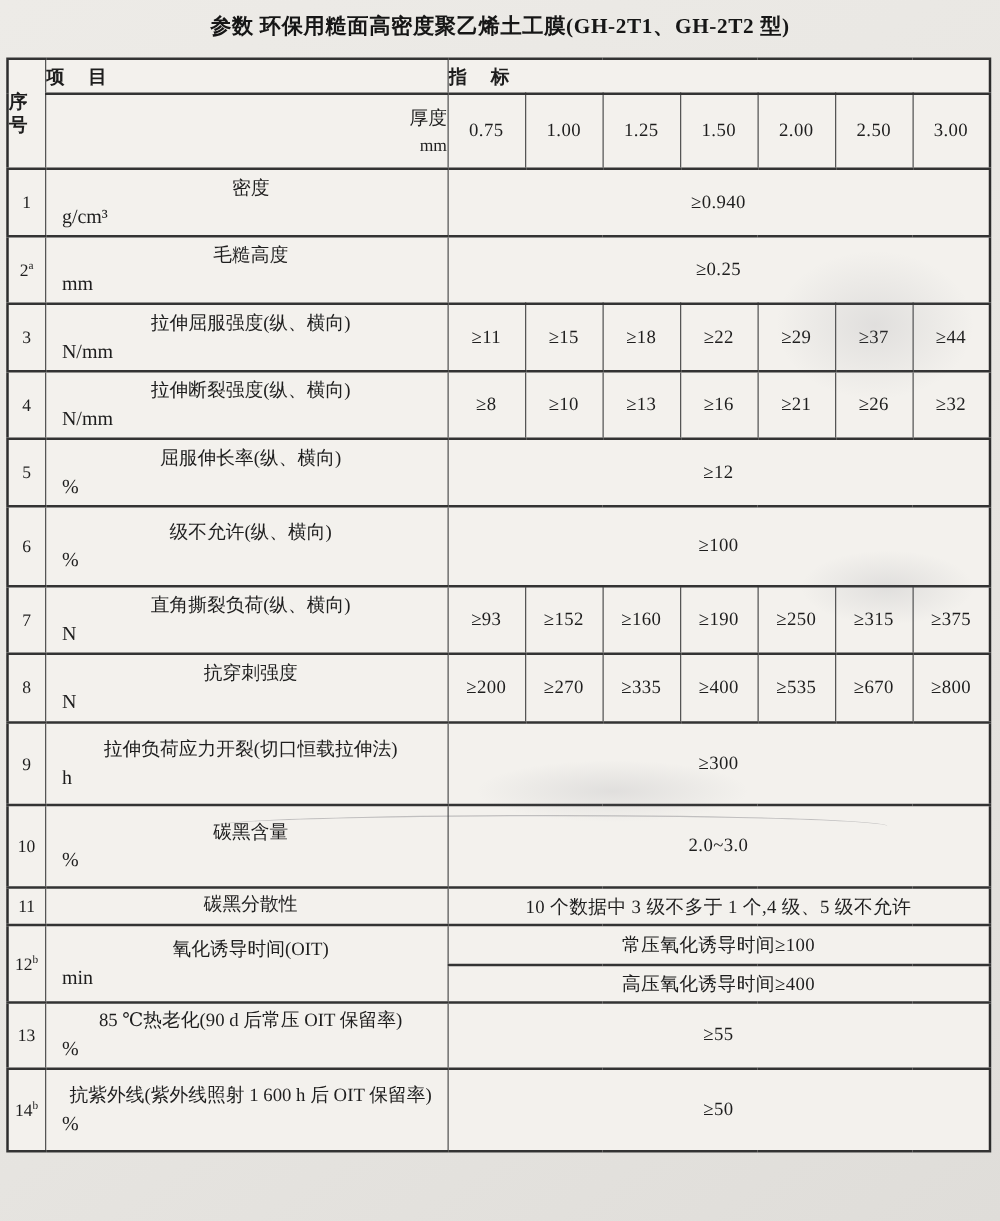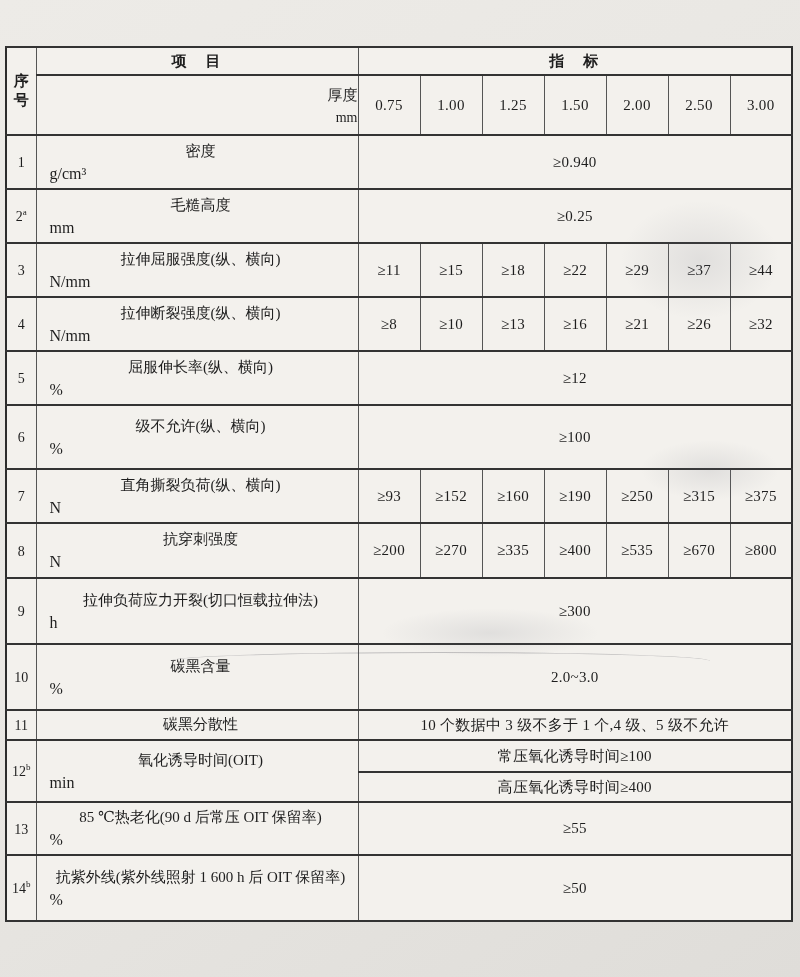--- a/index.html
+++ b/index.html
@@ -25,35 +25,36 @@
     border-top:2px solid #333; border-bottom:2px solid #333;
     padding:0; vertical-align:middle; overflow:hidden;
   }
   .sn { text-align:center; font-size:14px; }
   .sn sup { font-size:9px; vertical-align:super; }
   .label { padding:2px 6px 2px 13px; }
   .label .nm { font-size:15px; line-height:1.55;text-align:center; }
   .label .un { font-size:16px; line-height:1.35; }
   .label div:empty { display:none; }
   .val { text-align:center; font-size:15px; letter-spacing:0.3px; }
-  .hdr { text-align:center; font-size:15px; font-weight:bold; letter-spacing:2px; }
+  .hdr { text-align:left; font-size:15px; font-weight:bold; letter-spacing:2px; }
   .thk { text-align:right; }
   .thk .nm { font-size:15px; line-height:1.7; }
   .thk .un { font-size:14px; line-height:1.3; }
   
   .smudge { position:absolute; pointer-events:none;
     background:radial-gradient(ellipse at center, rgba(110,112,125,0.14) 0%, rgba(110,112,125,0) 70%); }
   .wave { position:absolute; pointer-events:none; height:18px;
     border-top:1px solid rgba(60,60,72,0.28); border-radius:50% / 9px; }
 </style>
 </head>
 <body>
 
 <div class="page">
 
+  <div class="title">参数  环保用糙面高密度聚乙烯土工膜(GH-2T1、GH-2T2 型)</div>
 
   <table class="spec">
     <colgroup>
       <col style="width:30px">
         <col style="width:322px">
       <col style="width:62px">
         <col style="width:62px">
         <col style="width:62px">
       <col style="width:62px">
         <col style="width:62px">

